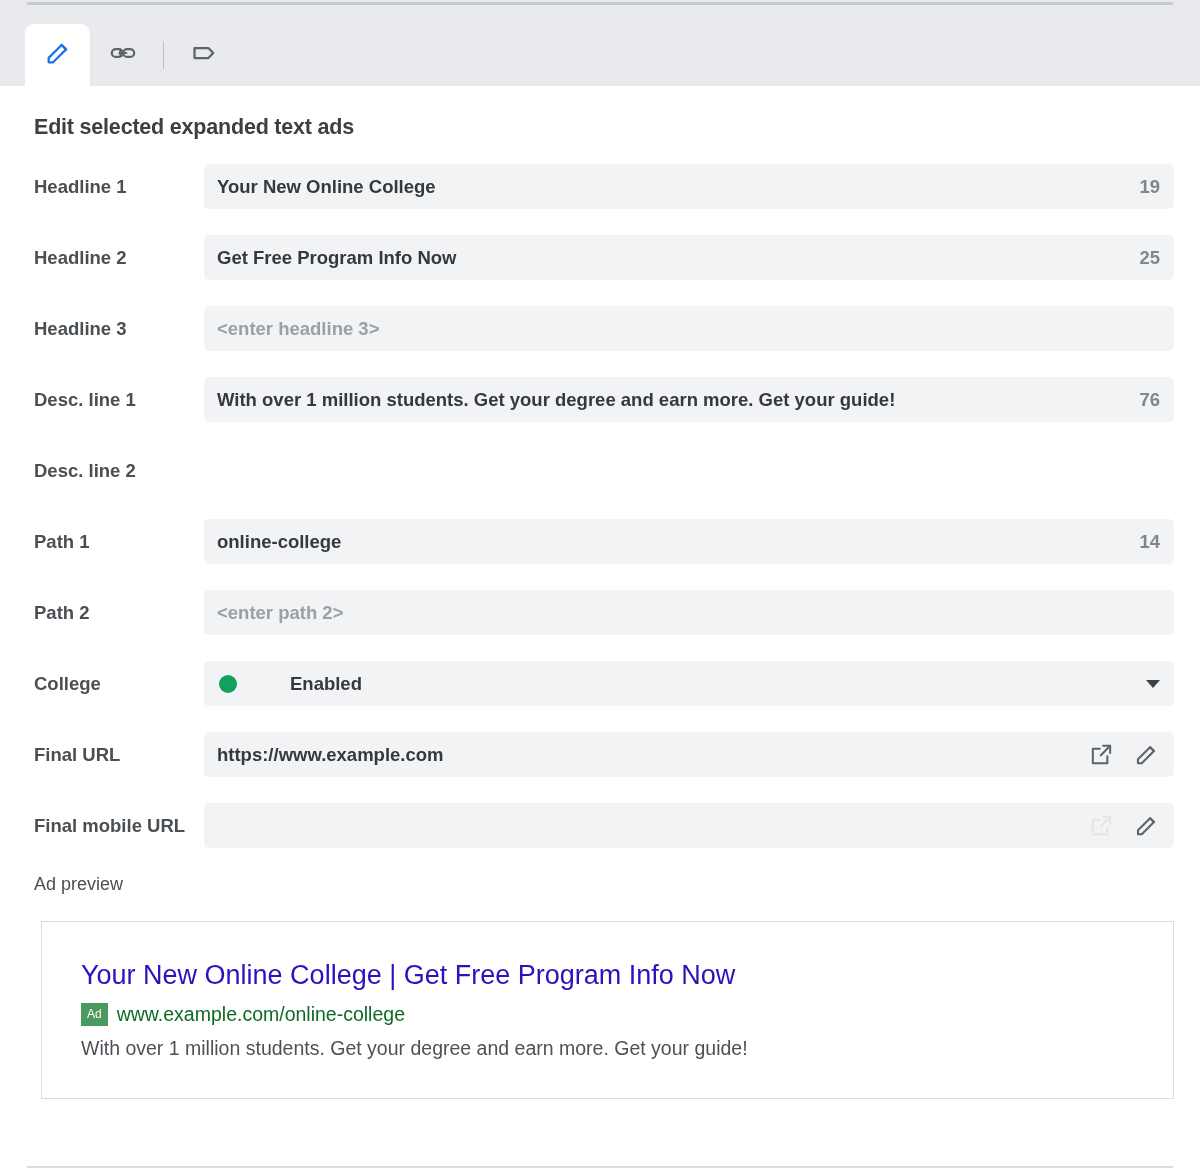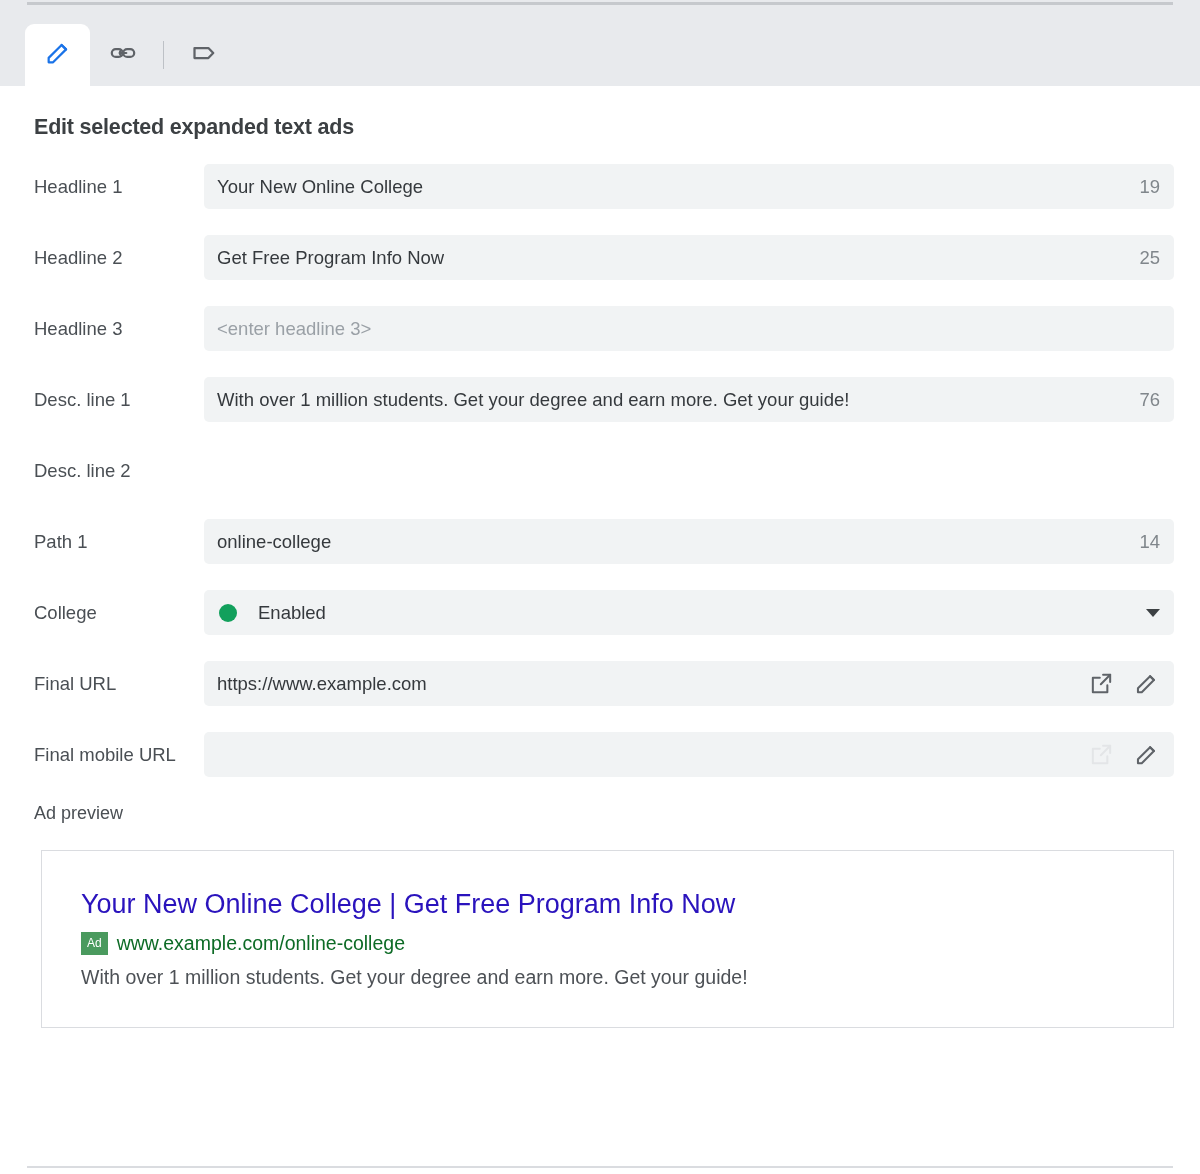--- a/index.html
+++ b/index.html
@@ -61,20 +61,21 @@
     margin: 29px 0 0 34px;
     font-size: 21.5px;
     font-weight: 600;
     letter-spacing: -0.2px;
     color: #3c4043;
   }
 
   
   .form {
     margin-top: 24px;
+    font-weight: bold;
   }
   .row {
     display: flex;
     align-items: center;
     height: 45px;
     margin-bottom: 26px;
   }
   .row-label {
     width: 204px;
     padding-left: 34px;
@@ -88,20 +89,21 @@
     flex: 1 1 auto;
     margin-right: 26px;
     height: 45px;
     background: #f1f3f4;
     border-radius: 5px;
     display: flex;
     align-items: center;
     box-sizing: border-box;
     padding: 0 14px 0 13px;
     cursor: text;
+    gap: 32px;
   }
   .field-text {
     font-size: 18.5px;
     color: #35393d;
     white-space: nowrap;
     overflow: hidden;
   }
   .field-text.placeholder {
     color: #9aa0a6;
   }
@@ -289,20 +291,27 @@
   </div>
 
   <div class="row">
     <div class="row-label">Path 1</div>
     <div class="field">
       <span class="field-text"><span class="spell">online-</span><span>college</span></span>
       <span class="counter">14</span>
     </div>
   </div>
 
+  <div class="row">
+    <div class="row-label">Path 2</div>
+    <div class="field">
+      <span class="field-text placeholder">&lt;enter path 2&gt;</span>
+      <span class="counter"></span>
+    </div>
+  </div>
 
   <div class="row">
     <div class="row-label">College</div>
     <div class="field">
       <span class="status-dot"></span>
       <span class="field-text">Enabled</span>
       <span class="caret"></span>
     </div>
   </div>
 

